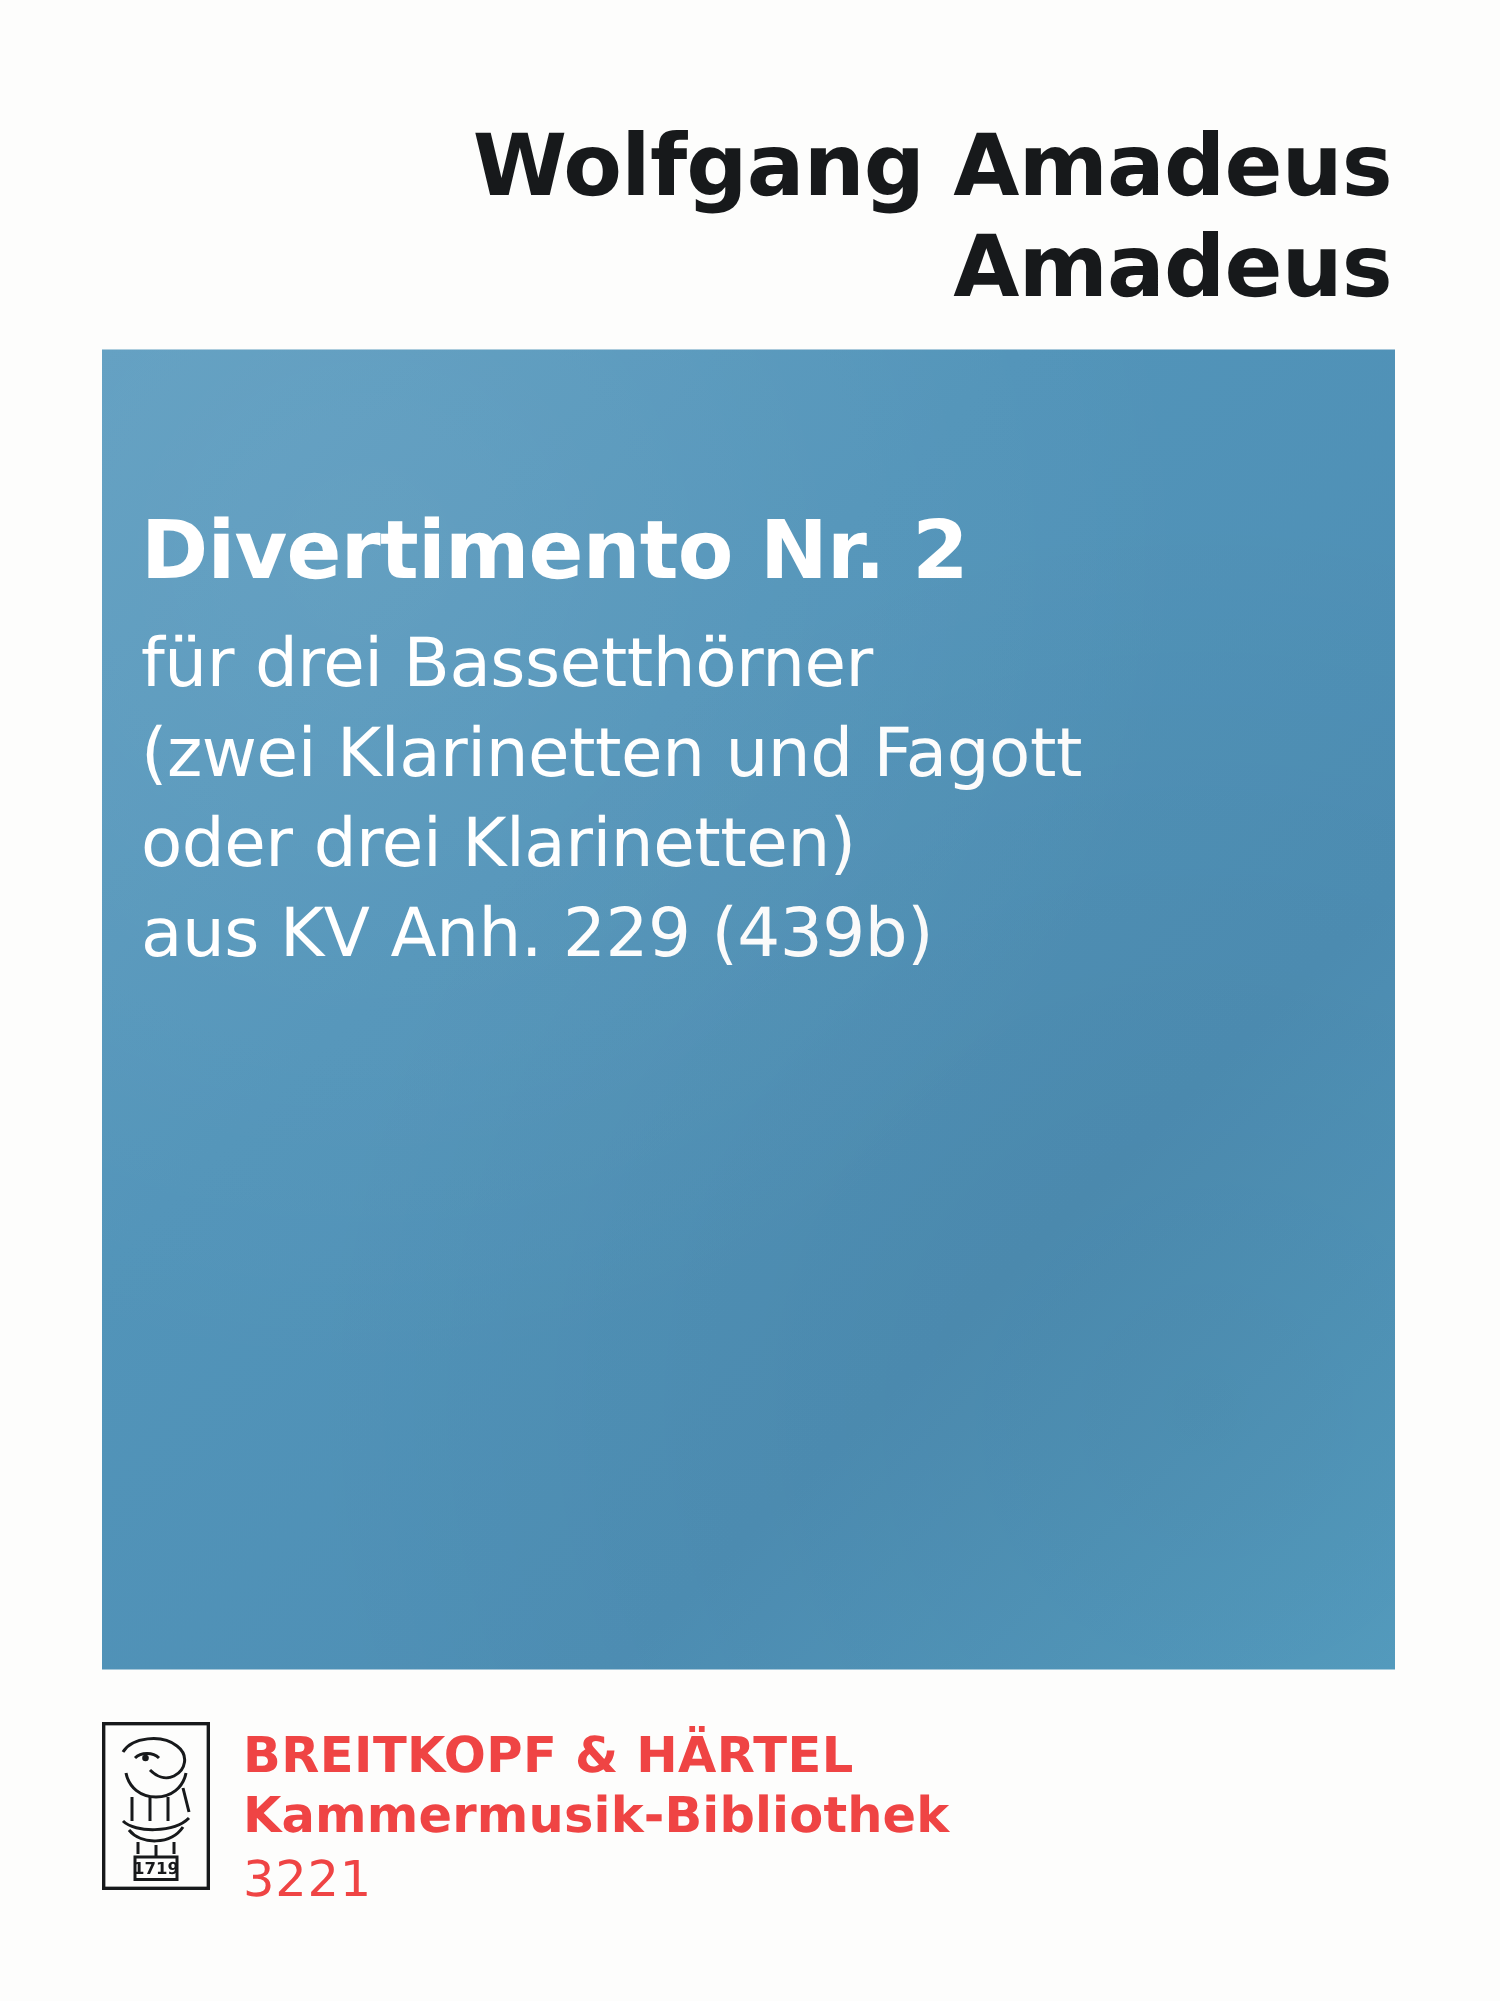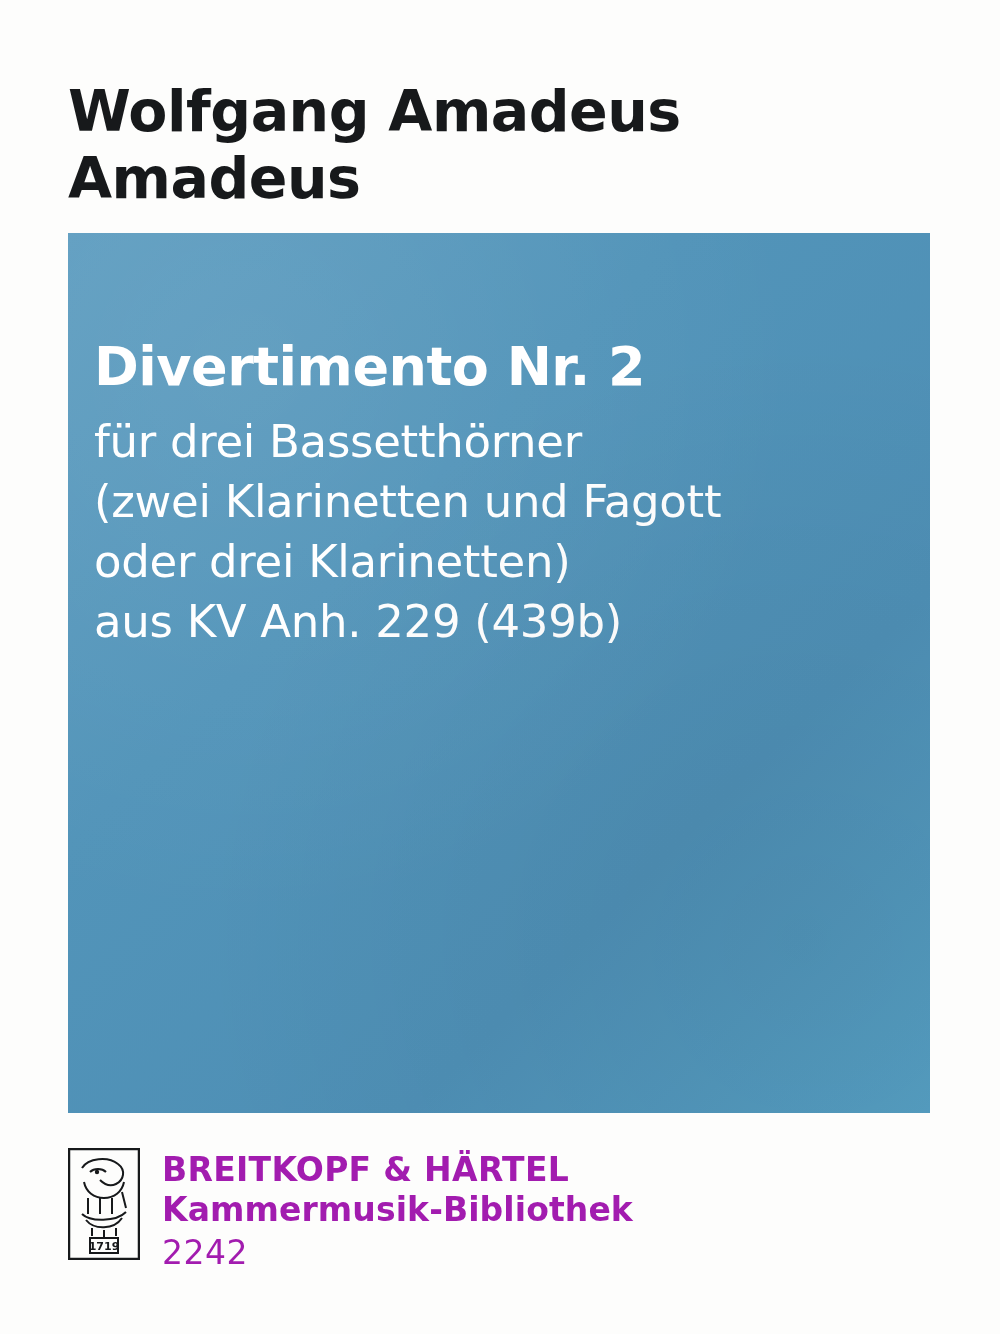--- a/index.html
+++ b/index.html
@@ -26,20 +26,21 @@
     position: absolute;
     left: 68px;
     top: 78px;
     width: 860px;
     font-family: "DejaVu Sans", sans-serif;
     font-weight: bold;
     font-size: 57px;
     line-height: 1.18;
     letter-spacing: -0.5px;
     color: #17191b;
+    text-align: right;
   }
   .composer .line {
     display: block;
     white-space: nowrap;
   }
 
   
   .blue-panel {
     position: absolute;
     left: 68px;
@@ -97,21 +98,21 @@
   .logo {
     width: 72px;
     height: 141px;
     flex: 0 0 auto;
     position: relative;
   }
   .logo svg { display: block; }
   .pub-text {
     padding-top: 2px;
     font-family: "DejaVu Sans", sans-serif;
-    color: #a21caf;
+    color: #ef4444;
   }
   .pub-name {
     font-weight: bold;
     font-size: 33px;
     letter-spacing: 0.3px;
     line-height: 1.22;
     white-space: nowrap;
   }
   .pub-series {
     font-weight: bold;
@@ -164,17 +165,17 @@
           <path d="M18 72 C26 82, 46 82, 54 70"></path>
           <path d="M24 80 L24 88 M36 82 L36 90 M48 80 L48 88"></path>
         </g>
         <rect x="22" y="90" width="28" height="15" fill="none" stroke="#17191b" stroke-width="2"></rect>
         <text x="36" y="101.5" text-anchor="middle" font-family="DejaVu Sans, sans-serif" font-size="11" font-weight="bold" fill="#17191b">1719</text>
       </svg>
     </div>
     <div class="pub-text">
       <div class="pub-name">BREITKOPF &amp; HÄRTEL</div>
       <div class="pub-series">Kammermusik-Bibliothek</div>
-      <div class="pub-number">2242</div>
+      <div class="pub-number">3221</div>
     </div>
   </div>
 
 </div>
 
 </body></html>

